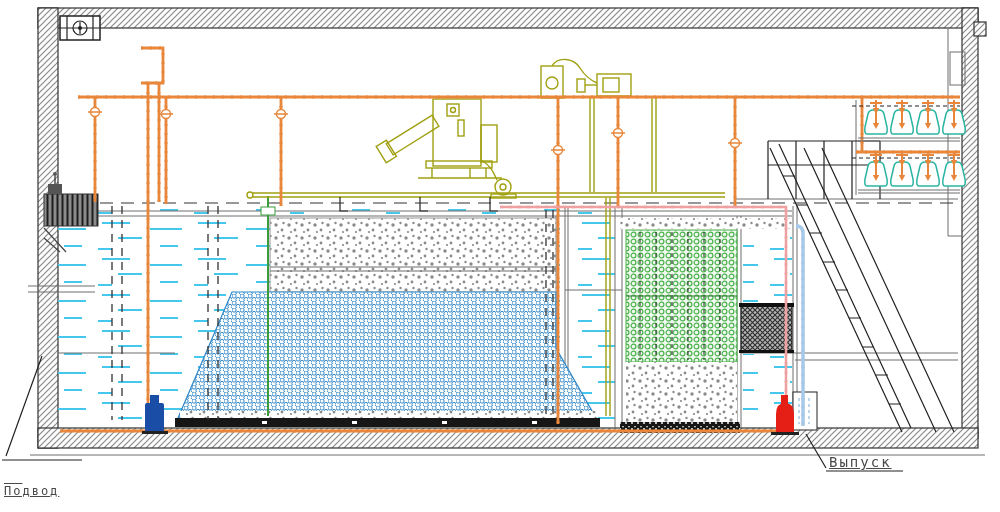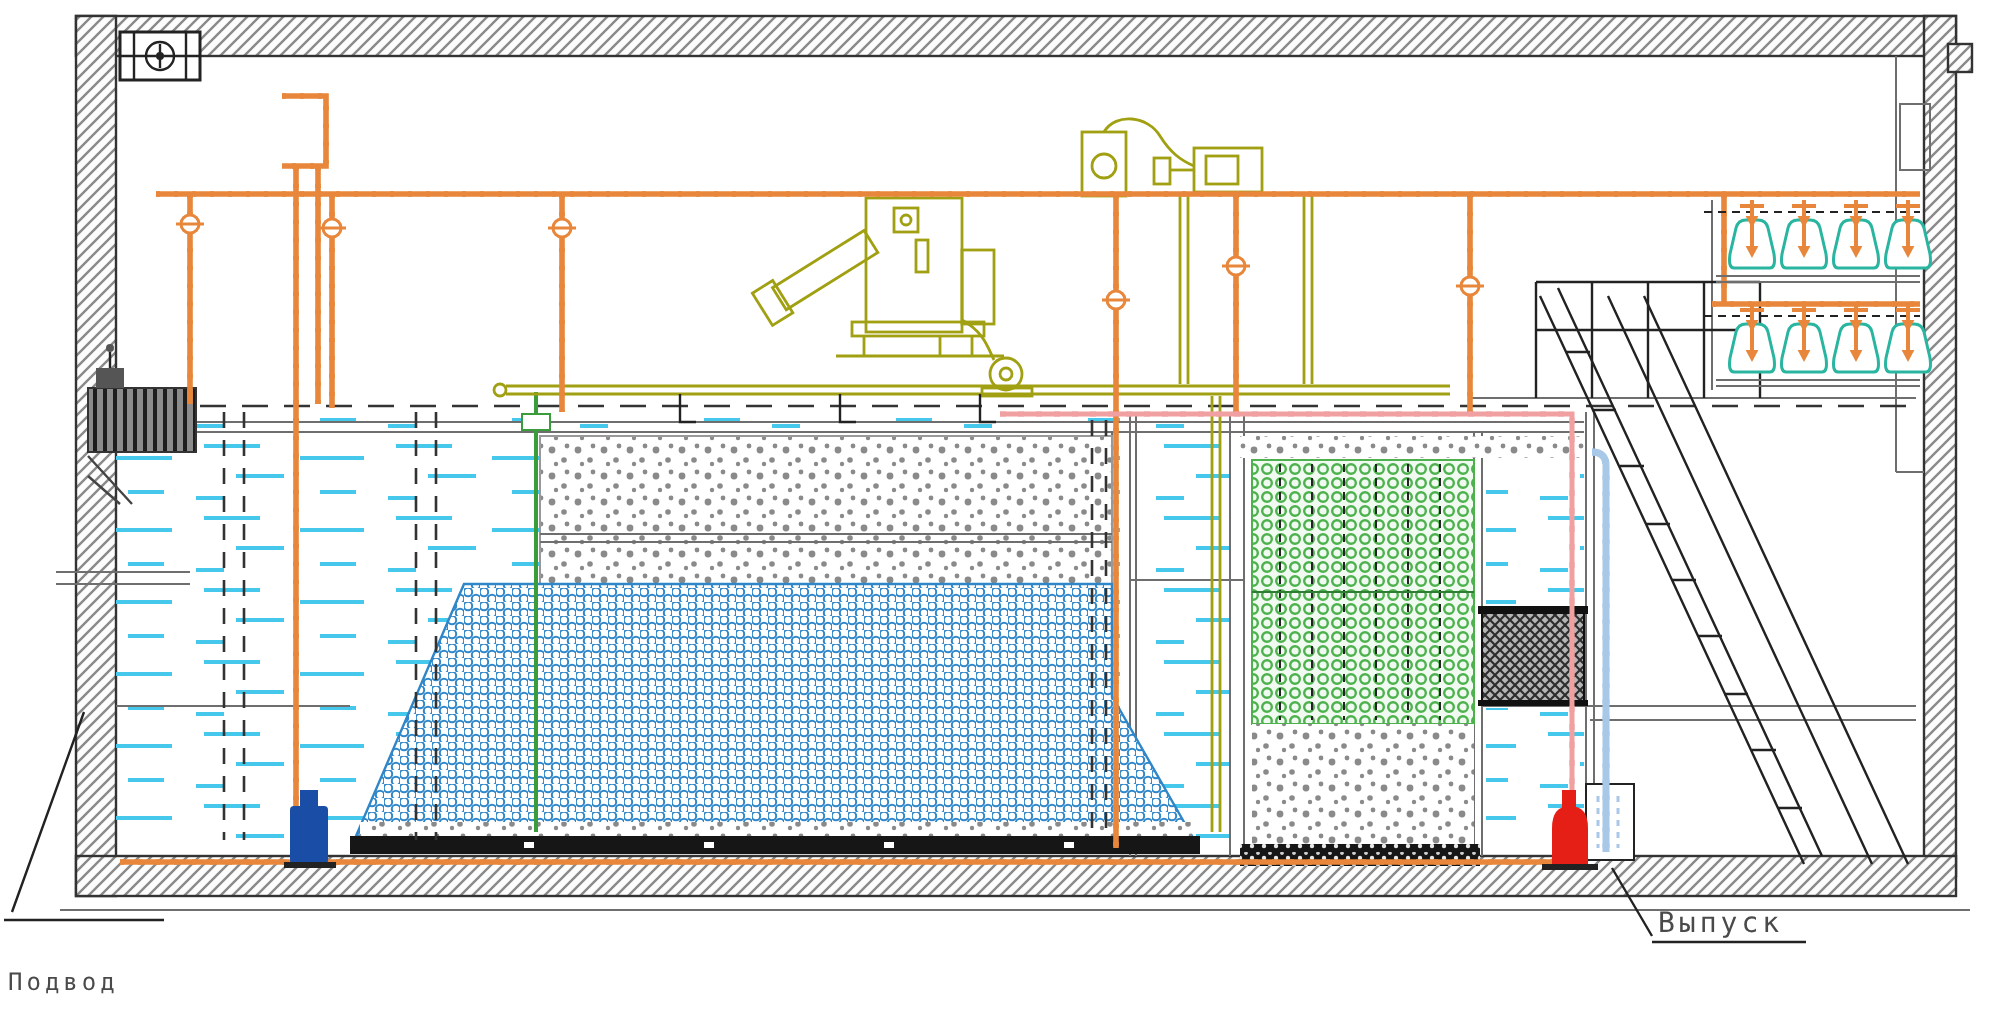--- a/index.html
+++ b/index.html
@@ -1,19 +1,19 @@
 <!DOCTYPE html>
 <html><head>
 <meta charset="utf-8">
 <style>
   html,body{margin:0;padding:0;background:#fff;}
   .stage{position:relative;width:1000px;height:512px;background:#fff;overflow:hidden;
          font-family:"DejaVu Sans Mono","Liberation Mono",monospace;}
   .stage svg{position:absolute;left:0;top:0;}
-  .lbl{position:absolute;color:#4a4a4a;white-space:pre;}
+  .lbl{position:absolute;color:#4a4a4a;white-space:pre;text-decoration:underline;}
   .lbl-inlet{left:4px;top:459px;font-size:12px;line-height:13px;letter-spacing:2px;}
   .lbl-outlet{left:829px;top:454px;font-size:14px;letter-spacing:2px;}
   
   .k{stroke:#222;fill:none;stroke-width:1.2;}
   .gy{stroke:#6e6e6e;fill:none;stroke-width:1;}
   .wl{stroke:#333;fill:none;stroke-width:1.2;stroke-dasharray:13 8;}
   .kd{stroke:#222;fill:none;stroke-width:1;stroke-dasharray:4 3;}
   .kd2{stroke:#333;fill:none;stroke-width:1.3;stroke-dasharray:8 6;}
   .wallrect{stroke:#333;stroke-width:1.2;}
   .tl{stroke:#2ab5a0;stroke-width:1.5;fill:#fff;}

